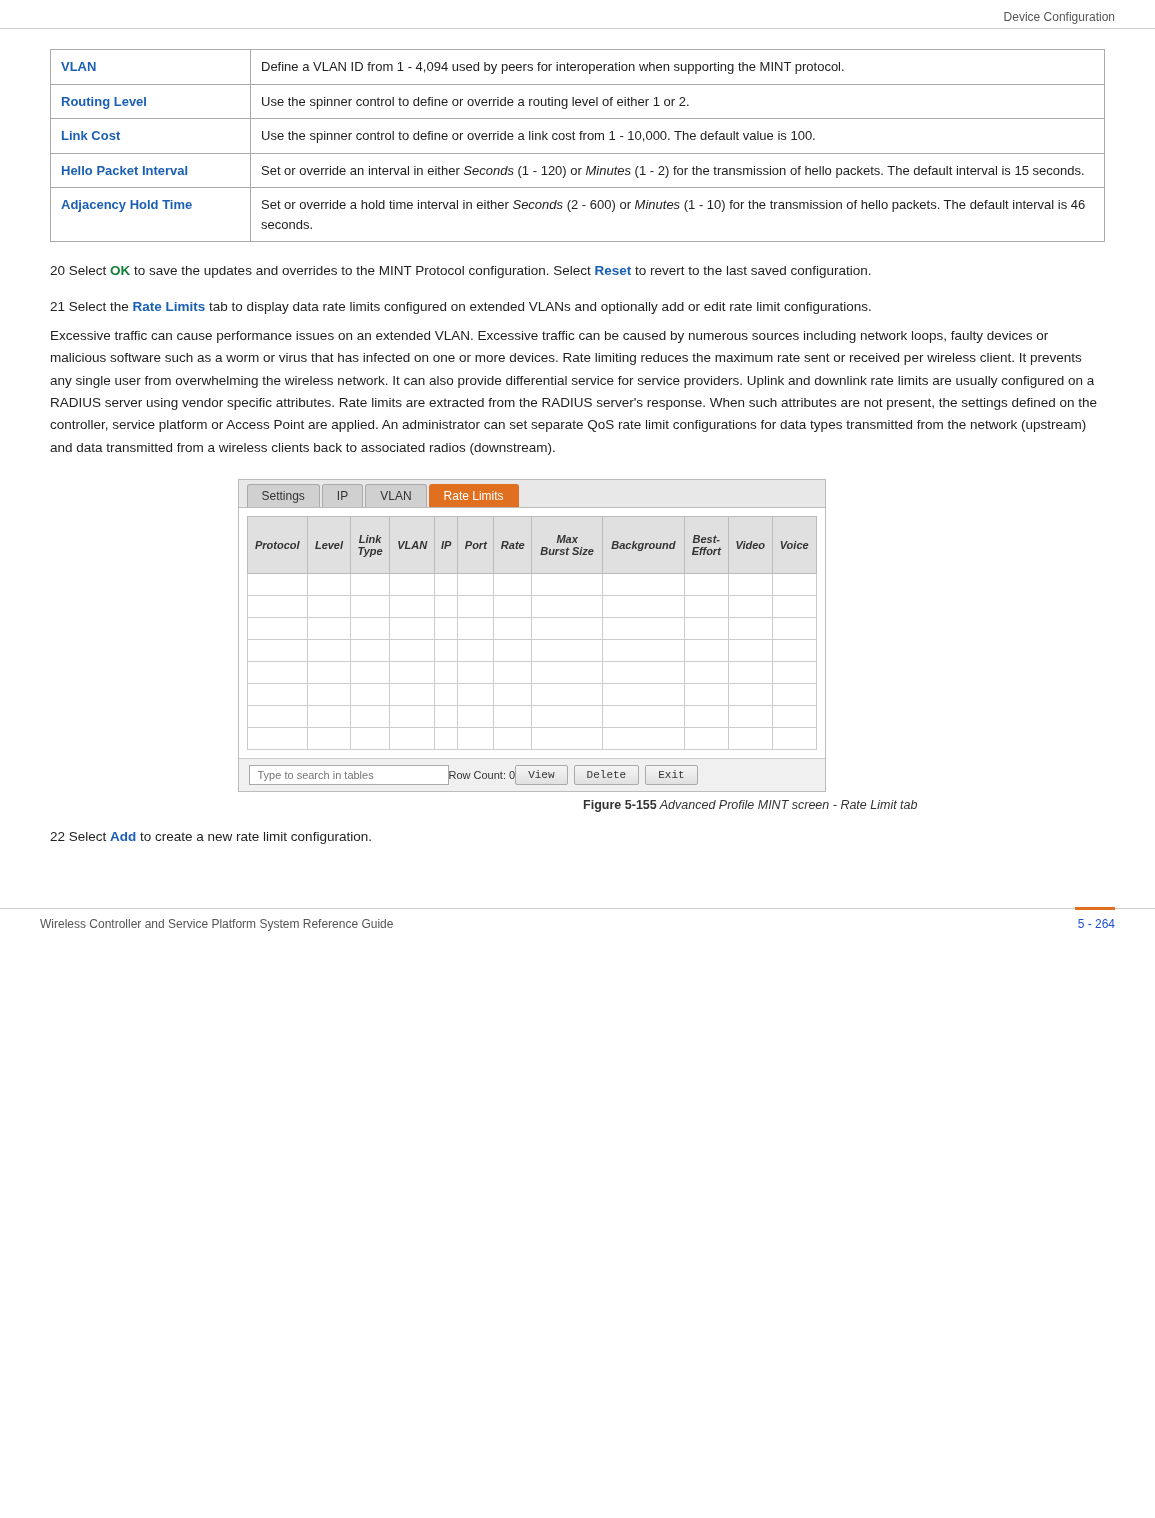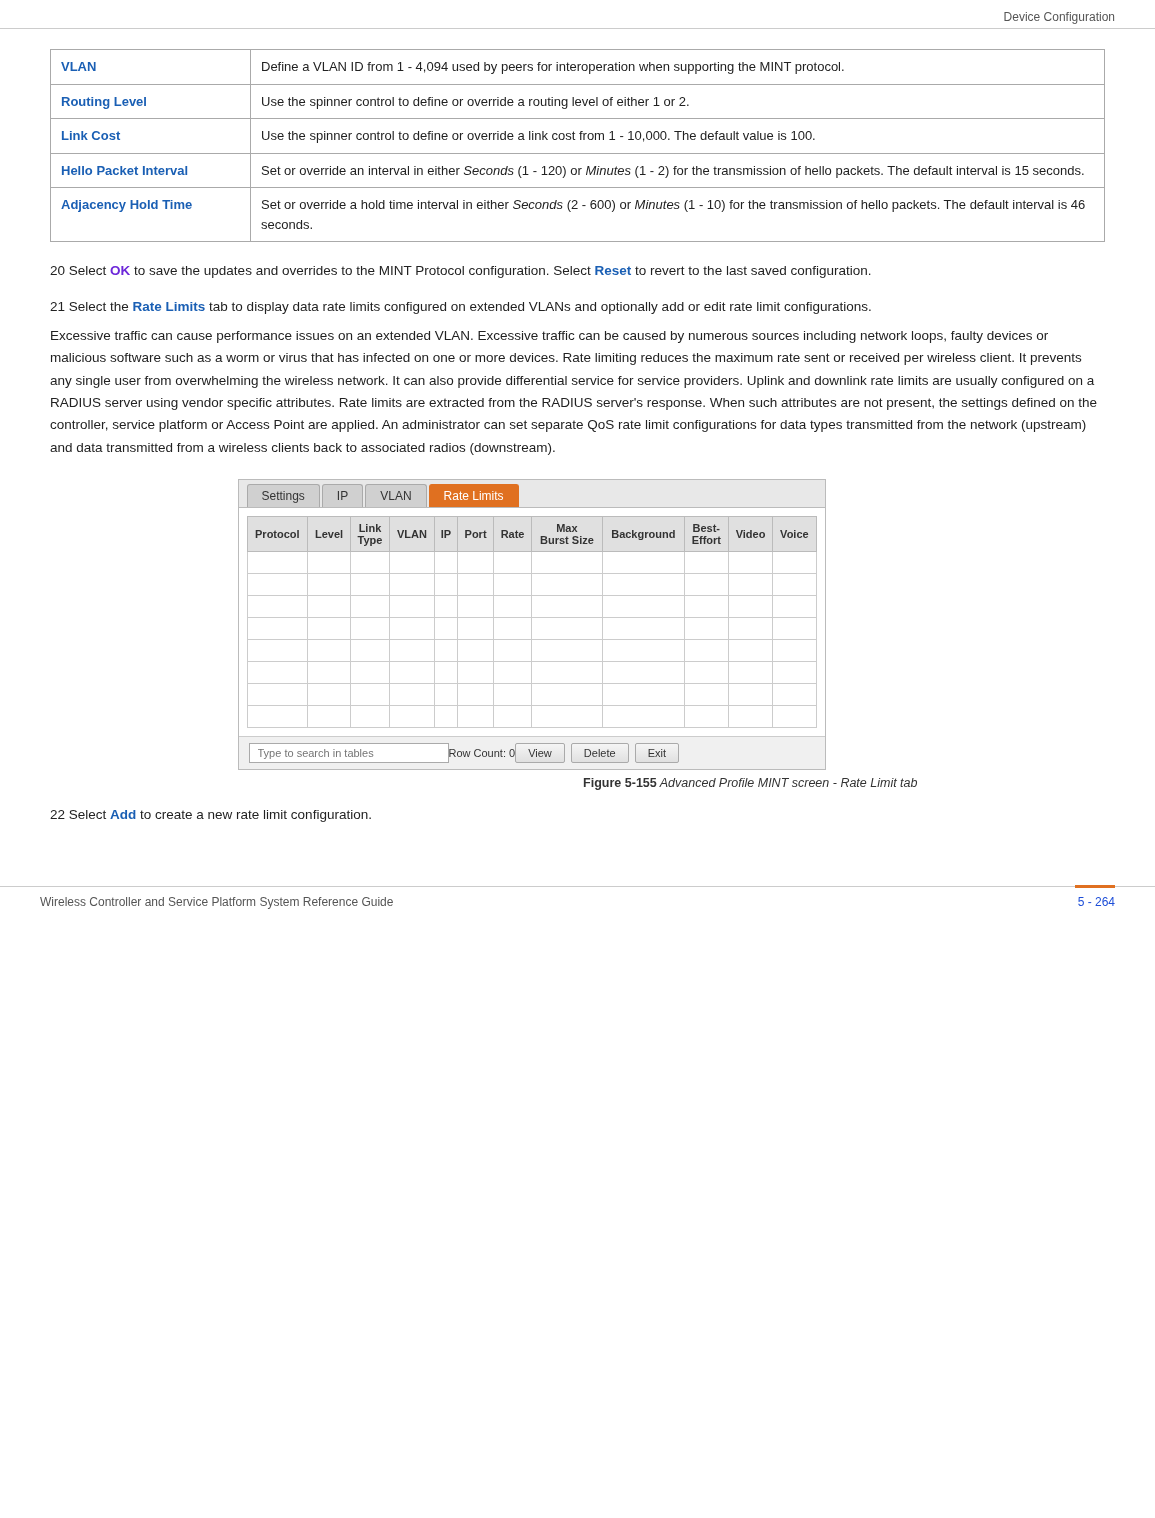--- a/index.html
+++ b/index.html
@@ -47,21 +47,21 @@
       white-space: nowrap;
     }
     .param-table td:last-child {
       color: #222;
     }
     .step-20 {
       margin-bottom: 14px;
       font-size: 13.5px;
       line-height: 1.6;
     }
-    .step-20 .ok-link { color: #6d28d9; font-weight: bold; }
+    .step-20 .ok-link { color: #15803d; font-weight: bold; }
     .step-20 .reset-link { color: #1a5fb4; font-weight: bold; }
     .step-21-heading {
       margin-bottom: 8px;
       font-size: 13.5px;
       line-height: 1.6;
     }
     .step-21-body {
       margin-bottom: 14px;
       font-size: 13.5px;
       line-height: 1.65;
@@ -113,25 +113,26 @@
       background: #fff;
     }
     .screen-table {
       width: 100%;
       border-collapse: collapse;
       font-size: 11px;
     }
     .screen-table th {
       background: #e0e0e0;
       border: 1px solid #bbb;
-      padding: 5px 5px;
+      padding: 16px 5px;
       text-align: center;
       font-weight: bold;
       color: #333;
       font-size: 11px;
+      font-style: italic;
     }
     .screen-table td {
       border: 1px solid #ccc;
       padding: 3px 5px;
       height: 22px;
     }
     .screen-footer {
       display: flex;
       justify-content: flex-start;
       align-items: center;
@@ -154,20 +155,21 @@
       gap: 6px;
     }
     .mock-btn {
       padding: 3px 12px;
       font-size: 11px;
       background: linear-gradient(#f5f5f5, #e0e0e0);
       border: 1px solid #aaa;
       border-radius: 2px;
       cursor: pointer;
       color: #333;
+      font-family: Liberation Mono, monospace;
     }
     .step-21b {
       font-size: 13.5px;
       line-height: 1.65;
       margin-bottom: 14px;
     }
     .step-22 {
       font-size: 13.5px;
       line-height: 1.65;
       margin-bottom: 10px;

